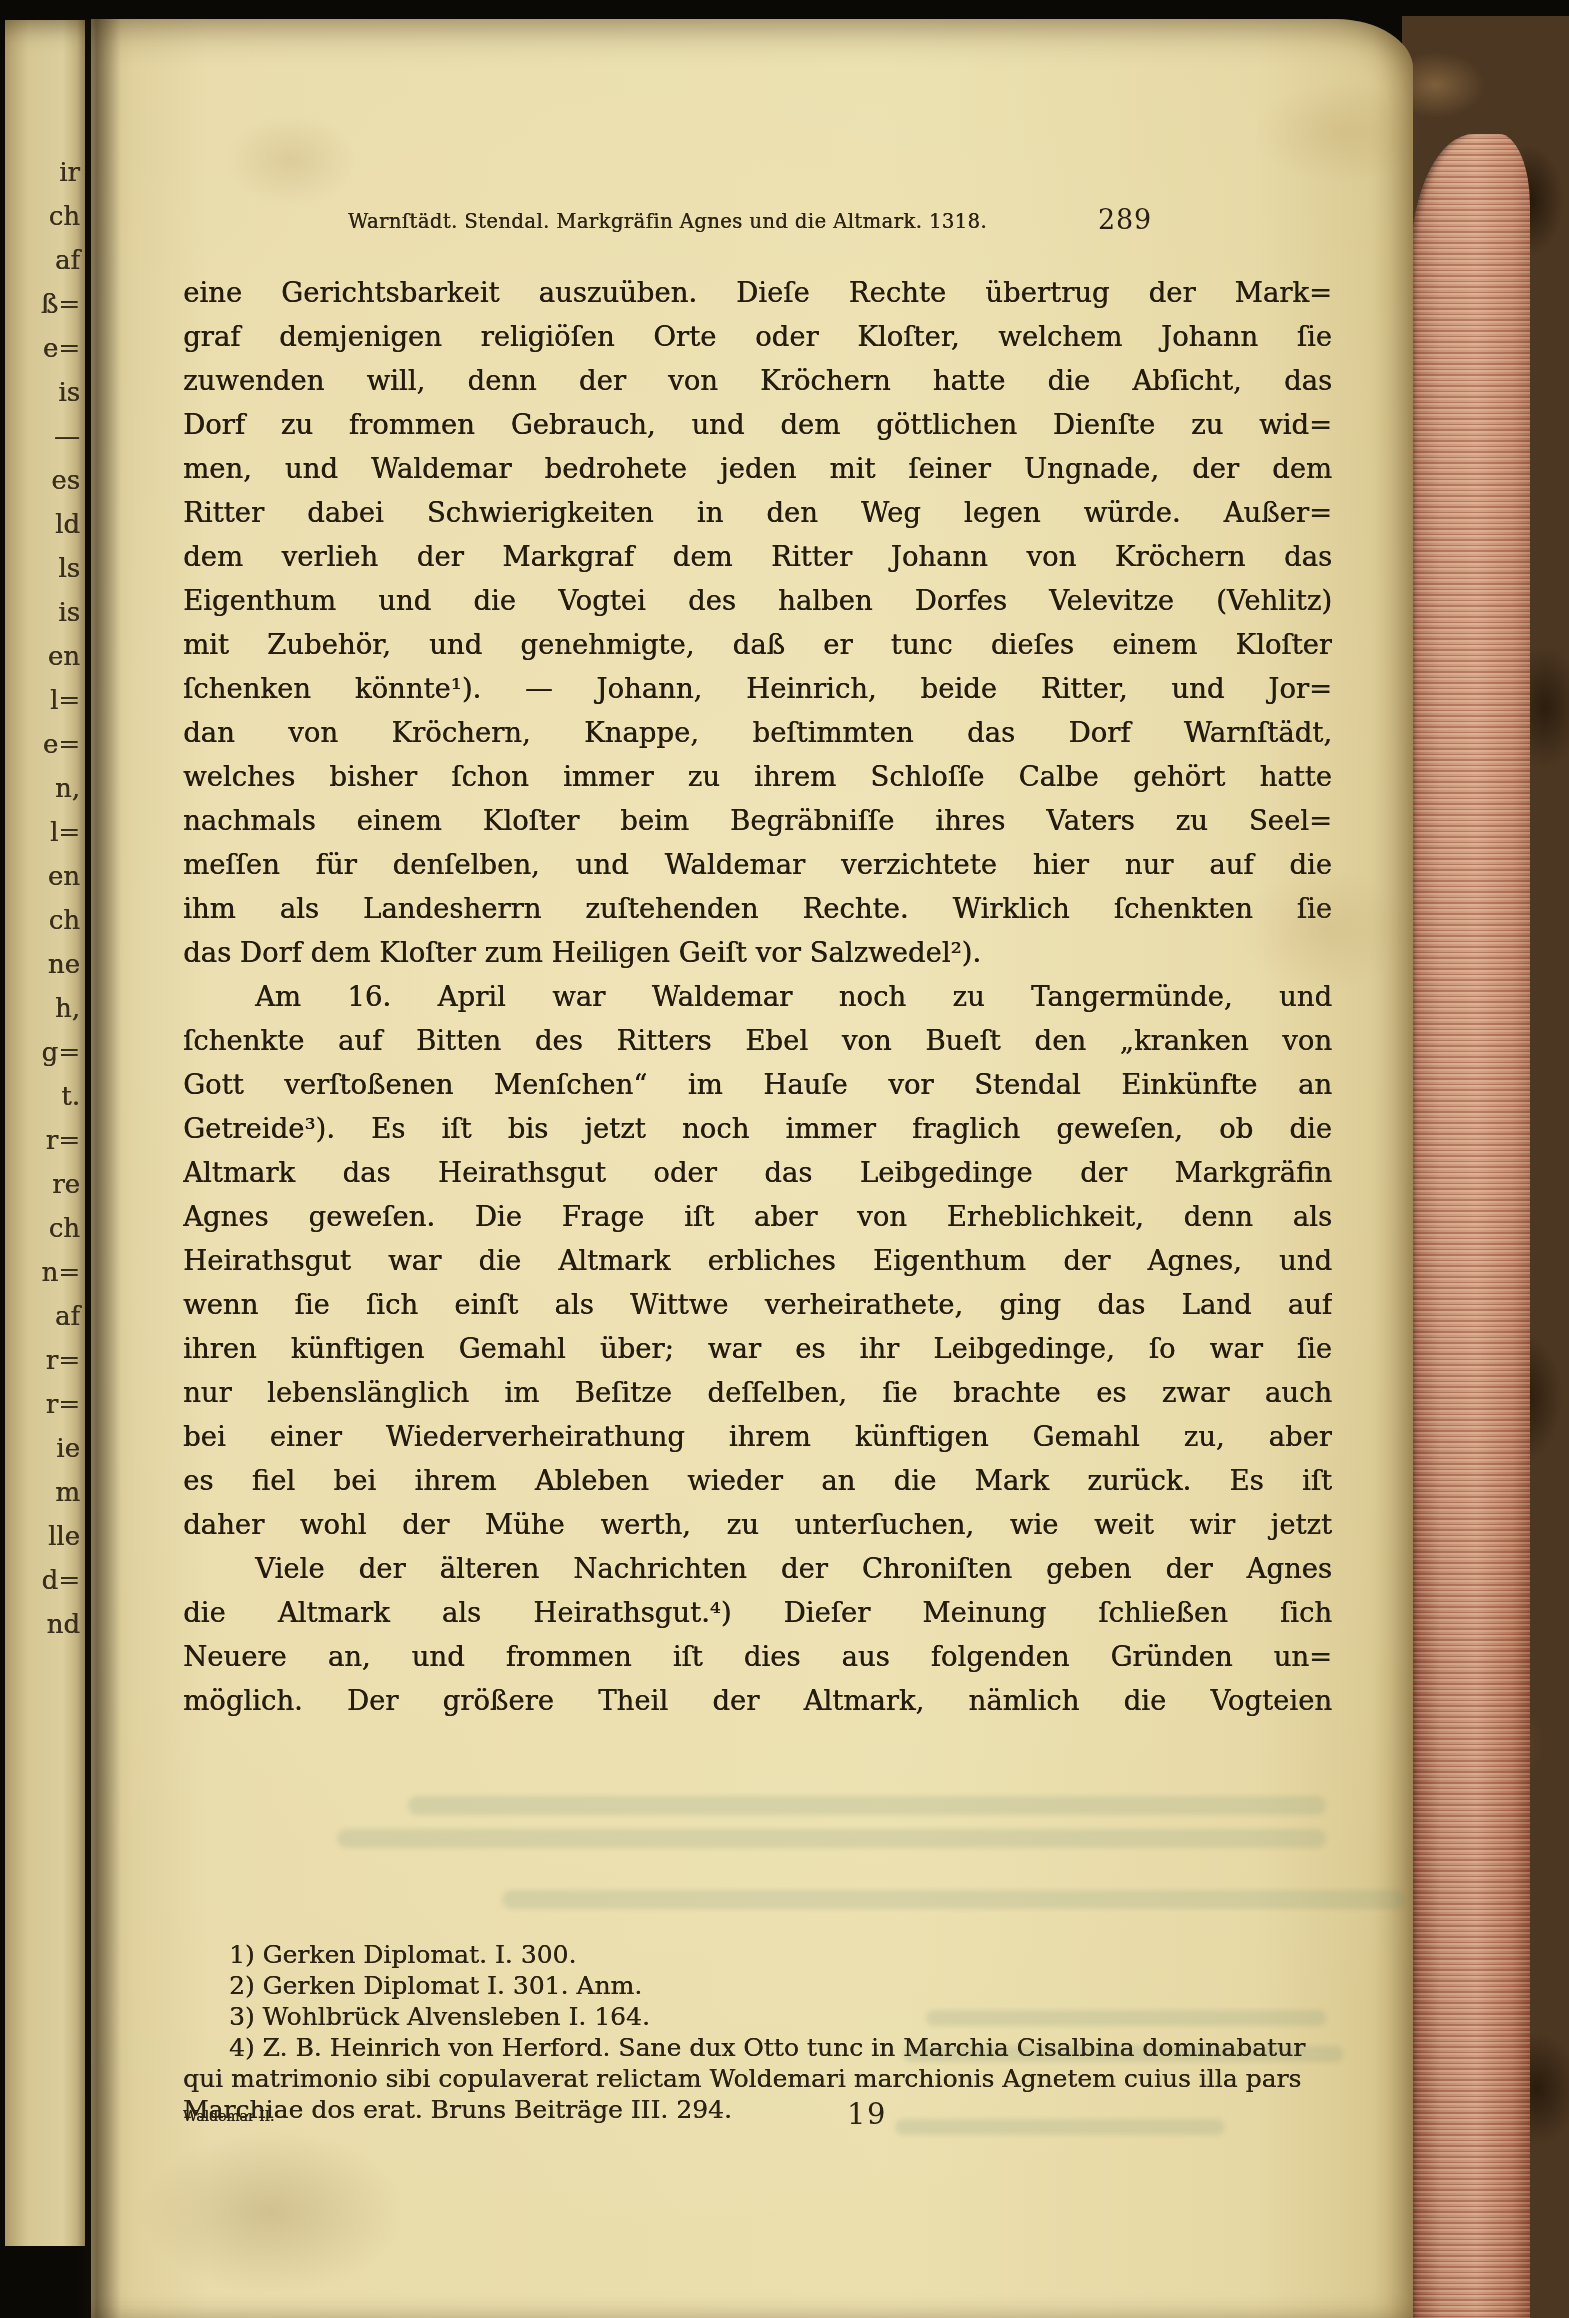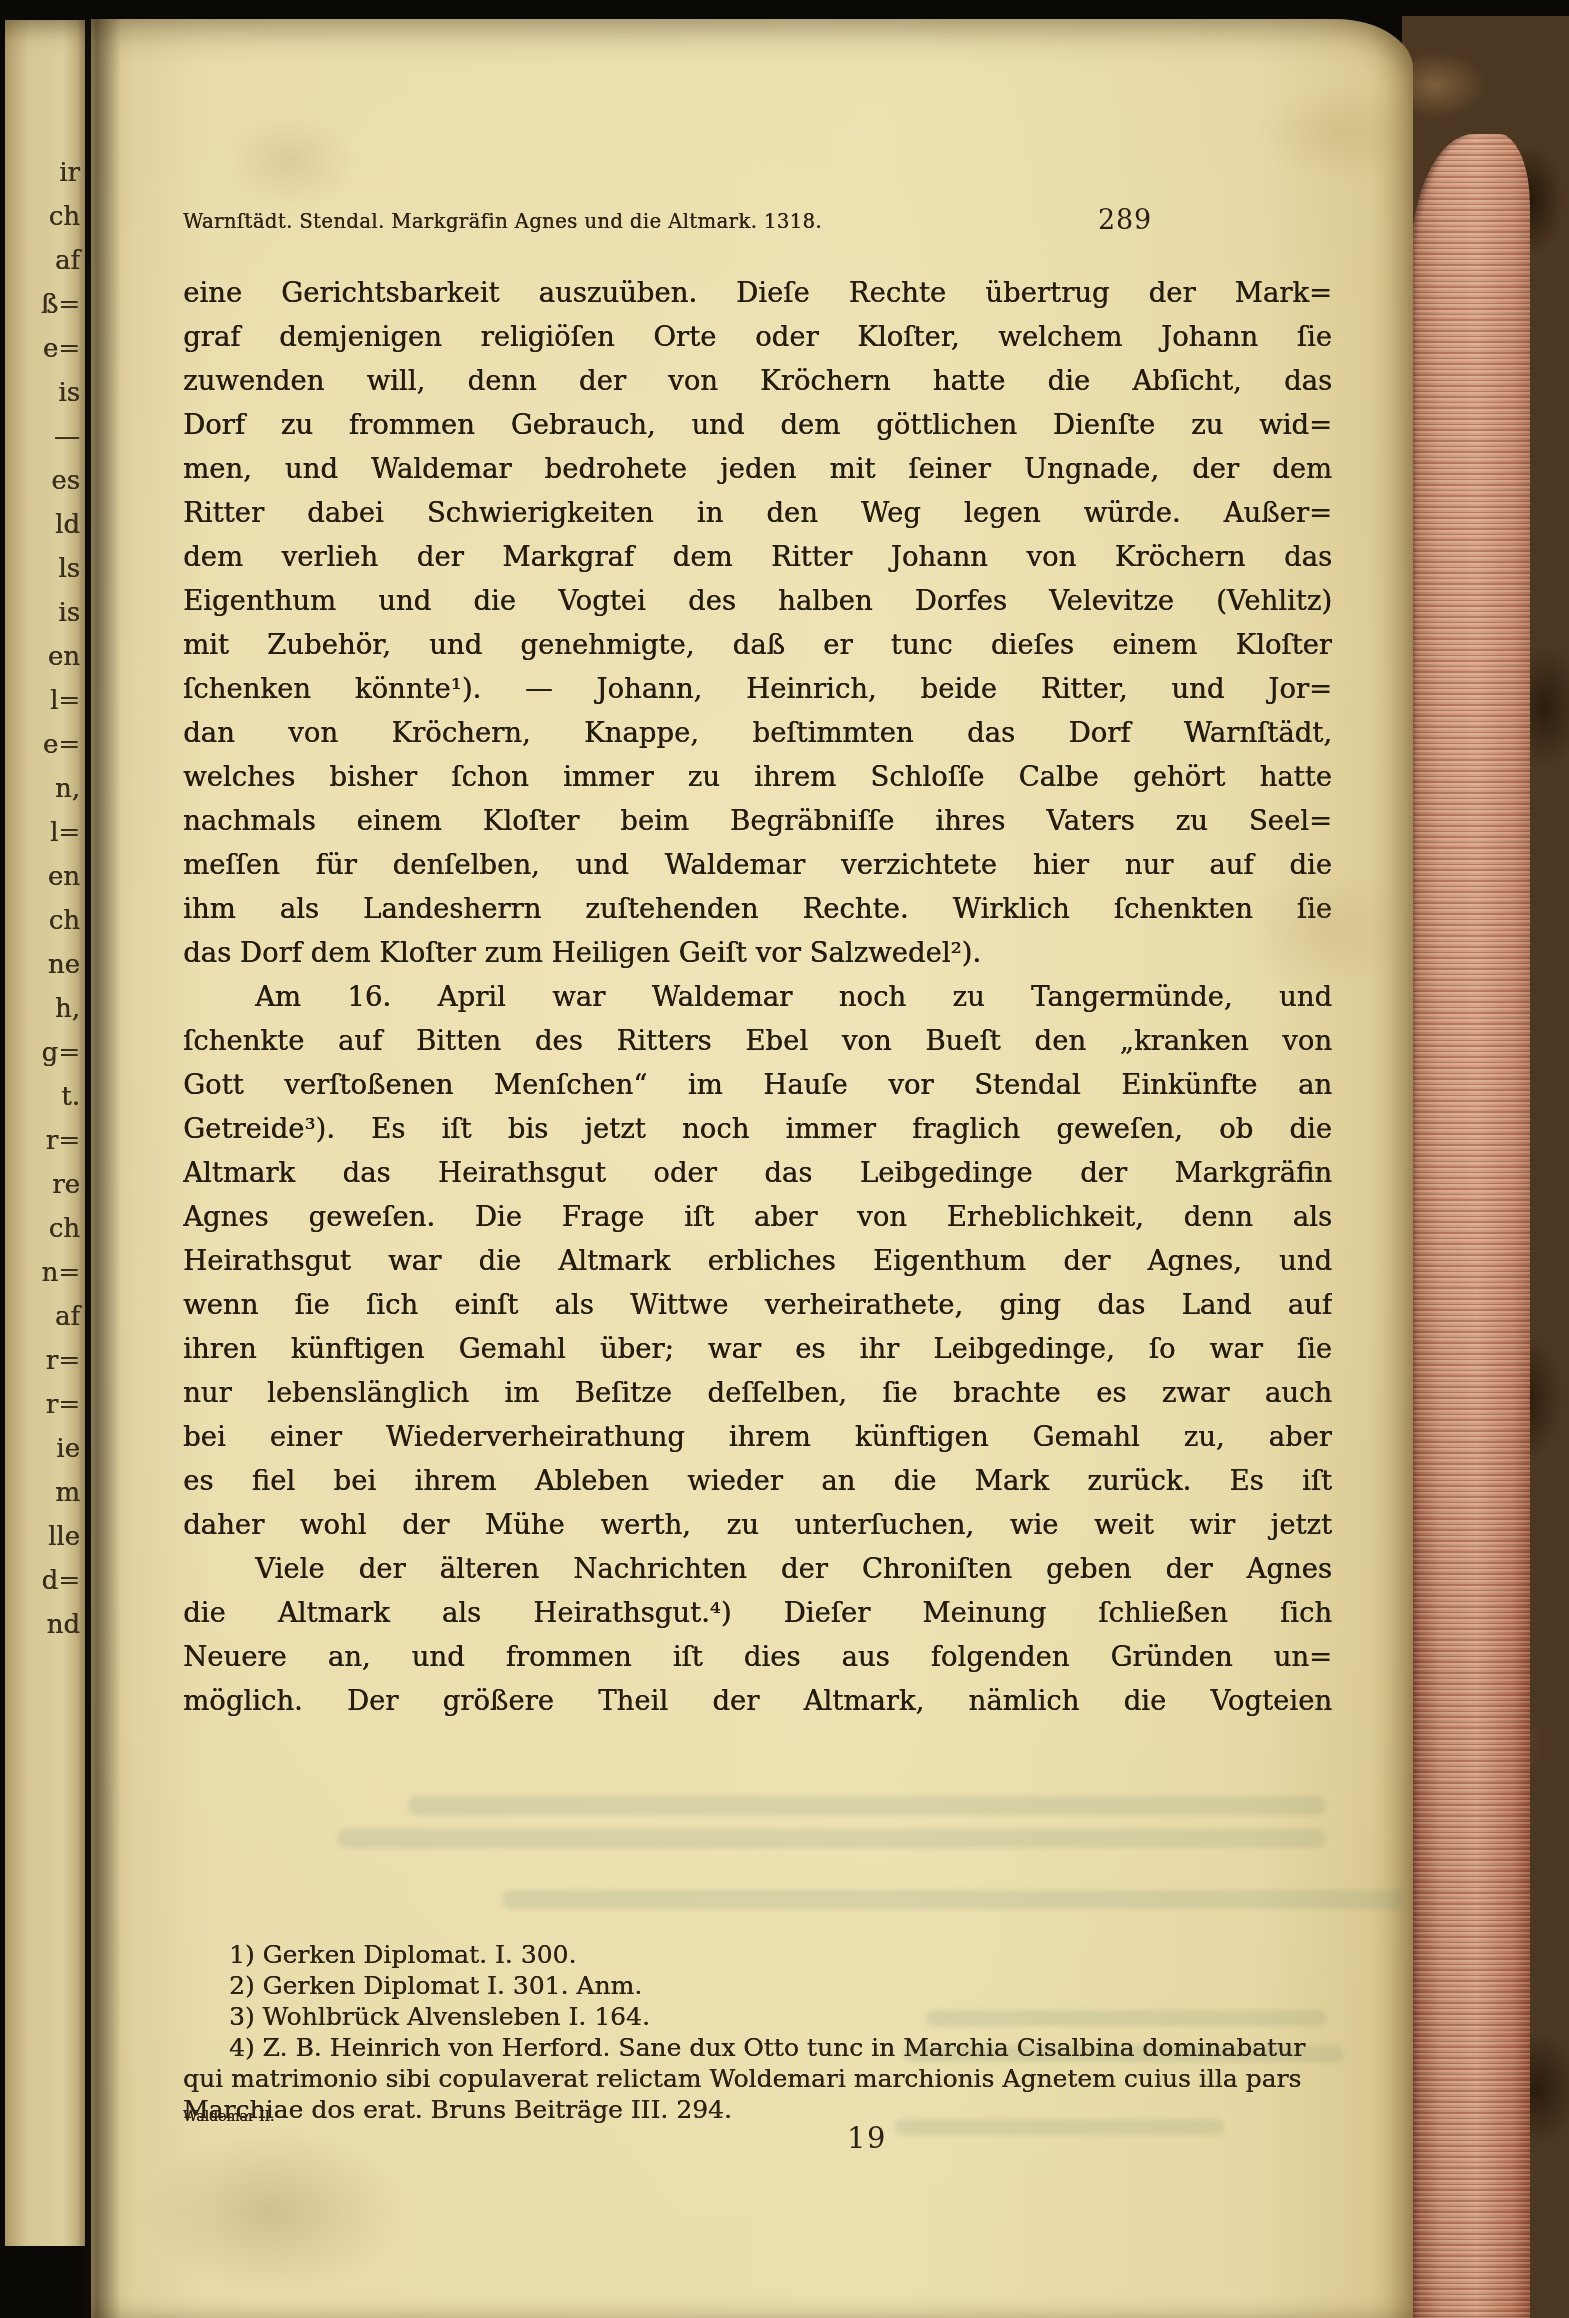--- a/index.html
+++ b/index.html
@@ -75,21 +75,21 @@
     box-shadow:
       inset 0 27px 35px -17.3px rgba(60,40,15,.40),
       inset -22px 0 30px -12.6px rgba(90,60,25,.42),
       inset 0 -15.7px 23.5px -15.7px rgba(60,40,15,.25);
   }
 
   
   .header { position: absolute; left: 92px; top: 185px; width: 969px; height: 38px; }
   .rtitle {
     position: absolute; left: 0; right: 0; top: 6.3px;
-    text-align: left;
+    text-align: center;
     font-size: 19.6px; letter-spacing: 0.4px; color: #2e2415;
     text-shadow: 0.3px 0 0 currentColor;
     white-space: nowrap;
   }
   .pnum {
     position: absolute; right: 0; top: 0;
     font-size: 27px; color: #292013; letter-spacing: 0.8px; margin-left: 36px;
   }
 
   
@@ -111,21 +111,21 @@
     position: absolute; left: 92px; top: 1920px; width: 1152px;
     font-size: 25px; color: #2b2214;
     text-shadow: 0.2px 0 0 currentColor;
   }
   .fline { line-height: 31px; }
   .fline.findent { text-indent: 46px; }
 
   
   .footer { position: absolute; left: 92px; top: 2078px; width: 1149px; height: 55px; color: #2b2214; }
   .sig { position: absolute; left: 0; top: 11px; font-size: 14px; text-shadow: 0.3px 0 0 currentColor; }
-  .sheet { position: absolute; left: 664px; top: 0; font-size: 29px; letter-spacing: 1.6px; margin-top: 24px; }
+  .sheet { position: absolute; left: 664px; top: 0; font-size: 29px; letter-spacing: 1.6px; }
 
   
   .ghost {
     position: absolute; height: 19px; border-radius: 9.4px;
     background: rgba(104,138,112,.17);
     filter: blur(2.4px);
   }
   .g1 { left: 317px;  top: 1777px; width: 918px; }
   .g2 { left: 246px;  top: 1810px; width: 989px; }
   .g3 { left: 411px;  top: 1871px; width: 903px; }

